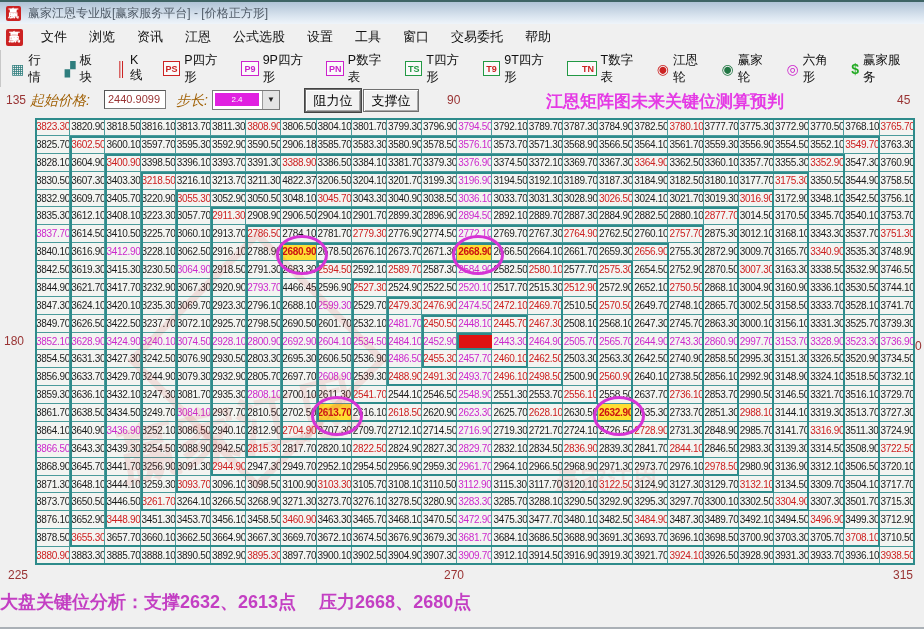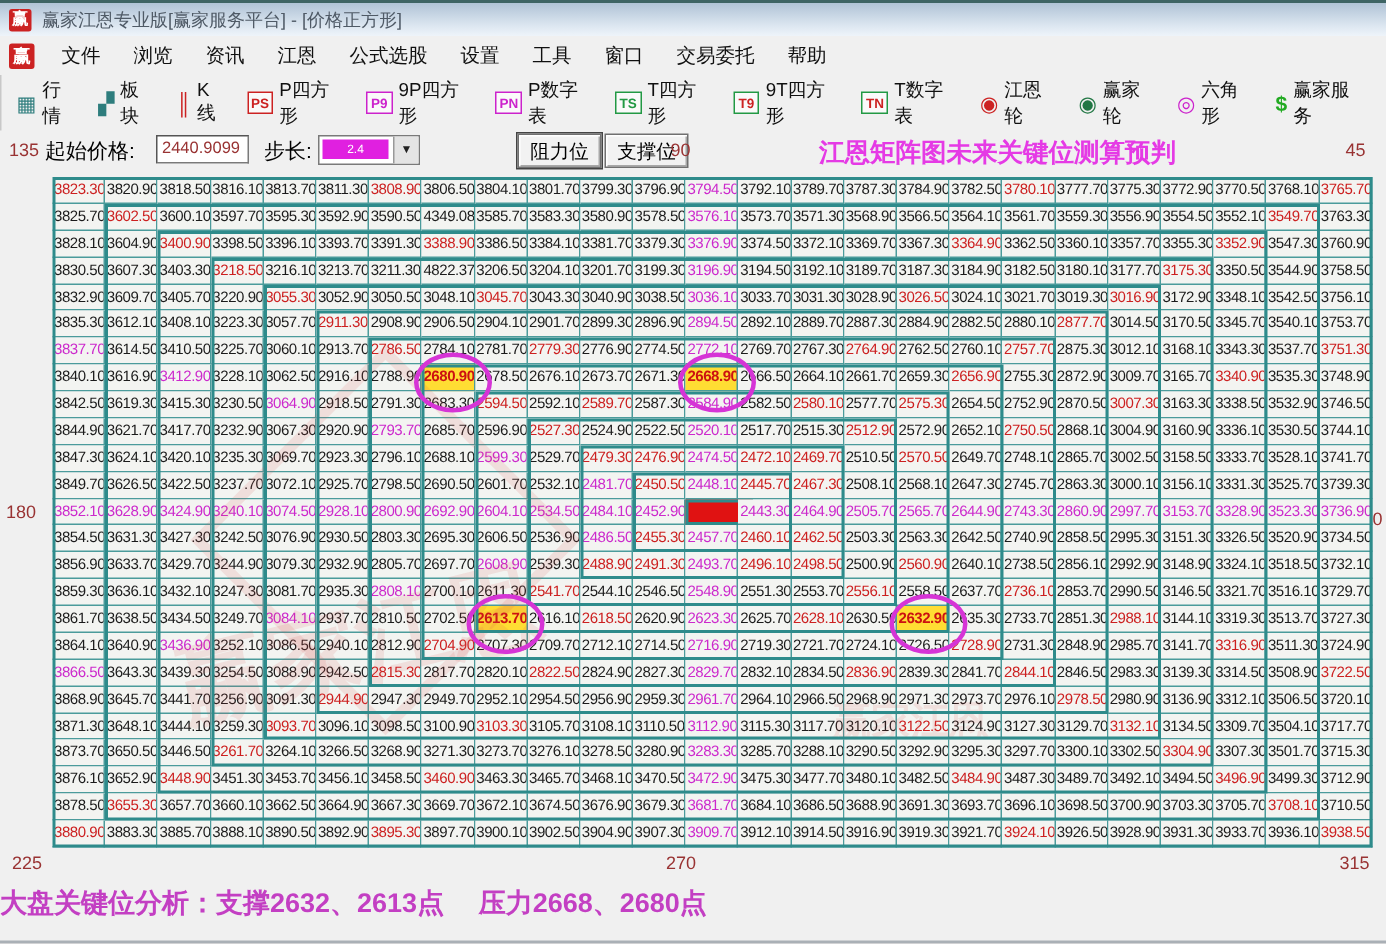--- a/index.html
+++ b/index.html
@@ -20,32 +20,32 @@
   .toolbar{position:absolute;left:0;top:50px;width:100%;height:37px;background:#f0f0f0;
     display:flex;align-items:center;padding-left:10px;box-sizing:border-box;border-left:1px solid #c8c8c8;}
   .tb{display:inline-flex;align-items:center;margin-right:13px;font-size:12.5px;color:#101010;}
   .tbi{margin-right:4px;}
   .tbi.glyph{font-size:14px;line-height:14px;}
   .tbi.badge{display:inline-flex;align-items:center;justify-content:center;width:16px;height:13px;
     border:1px solid;font-size:9px;font-weight:bold;background:#fafafa;}
   
   .controls{position:absolute;left:0;top:88px;width:100%;height:28px;}
   .anglab{position:absolute;font-size:12px;color:#993333;}
-  .lbl-blue{position:absolute;font-size:14px;color:#000000;}
+  .lbl-blue{position:absolute;font-size:14px;color:#a16207;font-style:italic;}
   .startbox{position:absolute;left:104px;top:2px;width:62px;height:19px;background:#fff;
     border:1px solid #7a7a7a;border-top-color:#555;border-left-color:#555;
     font-size:11px;color:#993333;padding:2px 0 0 3px;box-sizing:border-box;}
   .combo{position:absolute;left:212px;top:2px;width:68px;height:20px;background:#fff;border:1px solid #7a7a7a;box-sizing:border-box;}
   .swatch{position:absolute;left:2px;top:2px;width:44px;height:13px;background:#e020e0;color:#fff;
     font-size:8px;line-height:13px;text-align:center;}
   .combo .arrow{position:absolute;right:0;top:0;width:16px;height:18px;background:#e4e4e4;border-left:1px solid #9a9a9a;
     font-size:8px;text-align:center;line-height:18px;color:#222;}
   .btn{position:absolute;top:1px;width:56px;height:23px;background:#f2f2f2;border:1px solid #707070;
     box-shadow:inset 1px 1px 0 #ffffff, inset -1px -1px 0 #a8a8a8;font-size:13px;color:#000;
-    text-align:center;line-height:21px;box-sizing:border-box;font-family:"Liberation Sans",sans-serif;margin-left:40px;}
+    text-align:center;line-height:21px;box-sizing:border-box;font-family:"Liberation Sans",sans-serif;}
   .btn.default{box-shadow:inset 1px 1px 0 #ffffff, inset -1px -1px 0 #a8a8a8, 0 0 0 1px #444;}
   .heading{position:absolute;left:500px;top:2px;width:330px;font-size:17px;font-weight:bold;color:#e53ae5;text-align:center;}
   
   .gridwrap{position:absolute;left:35px;top:118px;width:880px;height:348px;
     display:grid;grid-template-columns:repeat(25,35.2px);grid-template-rows:repeat(25,17.88px);}
   .cell{box-sizing:border-box;border-right:1px solid #4b9b9b;border-bottom:1px solid #4b9b9b;
     background:#f3f4f1;font-size:10px;line-height:17px;color:#1b1b1b;
     white-space:nowrap;overflow:hidden;padding-left:1px;letter-spacing:-0.3px;}
   .cell.red{color:#cc2020;}
   .cell.mag{color:#cc29cc;}
@@ -112,21 +112,21 @@
       </span>
       <span class="tb">
         <span class="tbi badge" style="color: rgb(34, 153, 68); border-color: rgb(34, 153, 68);">TS</span>
         <span>T四方形</span>
       </span>
       <span class="tb">
         <span class="tbi badge" style="color: rgb(204, 34, 34); border-color: rgb(34, 153, 68);">T9</span>
         <span>9T四方形</span>
       </span>
       <span class="tb">
-        <span class="tbi badge" style="color: rgb(204, 34, 34); border-color: rgb(34, 153, 68);">TN</span>
+        <span class="tbi badge" style="color: rgb(204, 34, 34); border-color: rgb(34, 153, 68); padding-left: 12px;">TN</span>
         <span>T数字表</span>
       </span>
       <span class="tb">
         <span class="tbi glyph" style="color: rgb(204, 34, 34);">◉</span>
         <span>江恩轮</span>
       </span>
       <span class="tb">
         <span class="tbi glyph" style="color: rgb(34, 119, 68);">◉</span>
         <span>赢家轮</span>
       </span>
@@ -185,21 +185,21 @@
       <div class="cell">3770.50</div>
       <div class="cell">3768.10</div>
       <div class="cell red">3765.70</div>
       <div class="cell">3825.70</div>
       <div class="cell red">3602.50</div>
       <div class="cell">3600.10</div>
       <div class="cell">3597.70</div>
       <div class="cell">3595.30</div>
       <div class="cell">3592.90</div>
       <div class="cell">3590.50</div>
-      <div class="cell">4349.08</div>
+      <div class="cell">2906.18</div>
       <div class="cell">3585.70</div>
       <div class="cell">3583.30</div>
       <div class="cell">3580.90</div>
       <div class="cell">3578.50</div>
       <div class="cell mag">3576.10</div>
       <div class="cell">3573.70</div>
       <div class="cell">3571.30</div>
       <div class="cell">3568.90</div>
       <div class="cell">3566.50</div>
       <div class="cell">3564.10</div>
@@ -385,21 +385,21 @@
       <div class="cell">3338.50</div>
       <div class="cell">3532.90</div>
       <div class="cell">3746.50</div>
       <div class="cell">3844.90</div>
       <div class="cell">3621.70</div>
       <div class="cell">3417.70</div>
       <div class="cell">3232.90</div>
       <div class="cell">3067.30</div>
       <div class="cell">2920.90</div>
       <div class="cell mag">2793.70</div>
-      <div class="cell">2685.70</div>
+      <div class="cell">4466.45</div>
       <div class="cell">2596.90</div>
       <div class="cell red">2527.30</div>
       <div class="cell">2524.90</div>
       <div class="cell">2522.50</div>
       <div class="cell mag">2520.10</div>
       <div class="cell">2517.70</div>
       <div class="cell">2515.30</div>
       <div class="cell red">2512.90</div>
       <div class="cell">2572.90</div>
       <div class="cell">2652.10</div>

